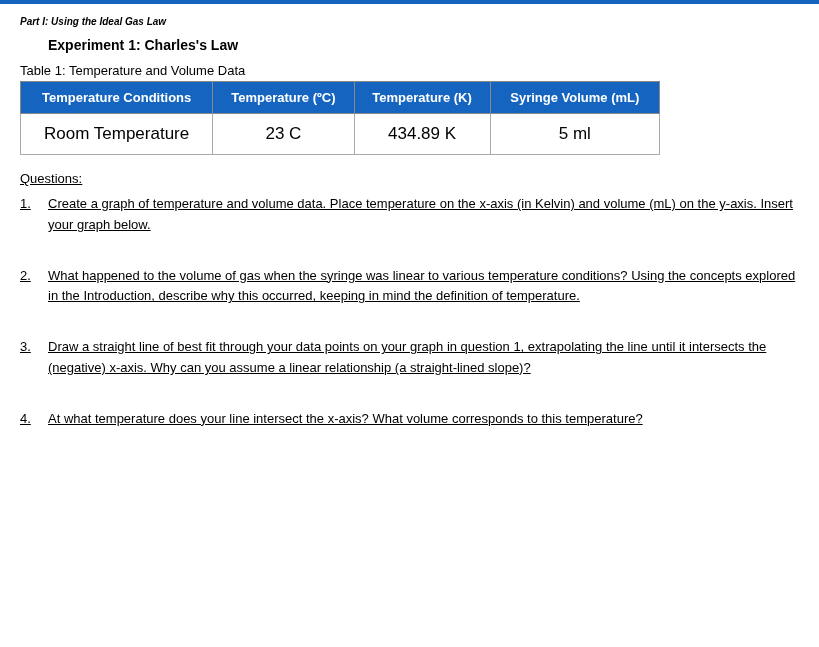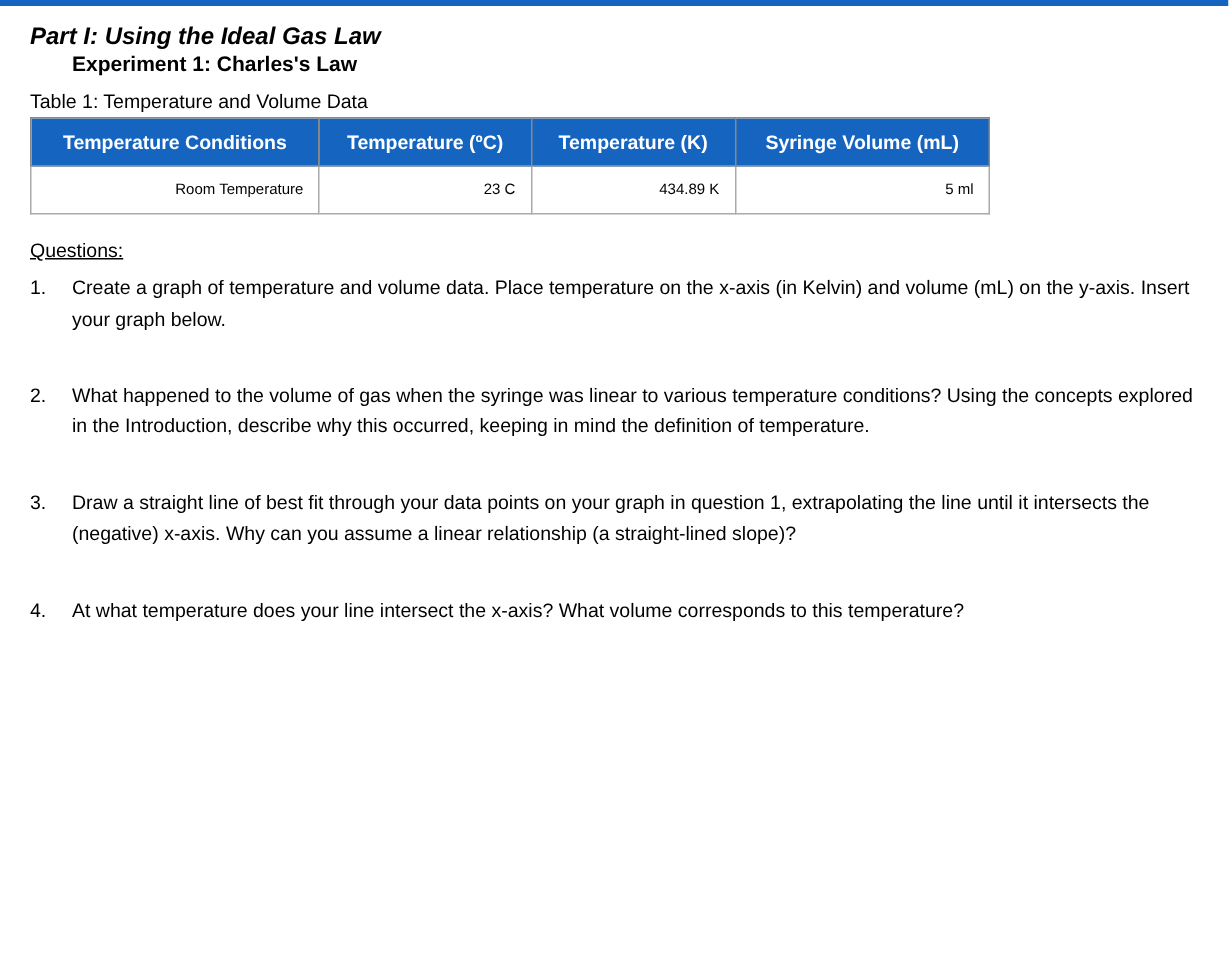--- a/index.html
+++ b/index.html
@@ -15,21 +15,22 @@
       height: 4px;
       background: #1565c0;
       margin-bottom: 12px;
       margin-left: -20px;
       margin-right: -20px;
       margin-top: -16px;
     }
     .part-title {
       font-style: italic;
       font-weight: bold;
-      font-size: 16px;
+      font-size: 10px;
+      margin-bottom: 10px;
     }
     .experiment-title {
       font-weight: bold;
       font-size: 14px;
       margin-bottom: 10px;
       padding-left: 28px;
     }
     .table-title {
       font-size: 13px;
       margin-bottom: 3px;
@@ -43,29 +44,30 @@
       background-color: #1565c0;
       color: #fff;
       font-weight: bold;
       font-size: 13px;
       text-align: center;
       padding: 8px 10px;
       border: 1px solid #888;
     }
     table td {
       border: 1px solid #aaa;
-      text-align: right;
+      text-align: center;
       padding: 10px 10px;
-      font-size: 10px;
+      font-size: 17px;
       vertical-align: middle;
     }
     table tr:nth-child(even) td {
       background: #f9f9f9;
     }
     .questions-section {
+      text-decoration: underline;
     }
     .questions-label {
       text-decoration: underline;
       font-size: 13px;
       margin-bottom: 8px;
     }
     .question-item {
       display: flex;
       margin-bottom: 30px;
       font-size: 13px;

